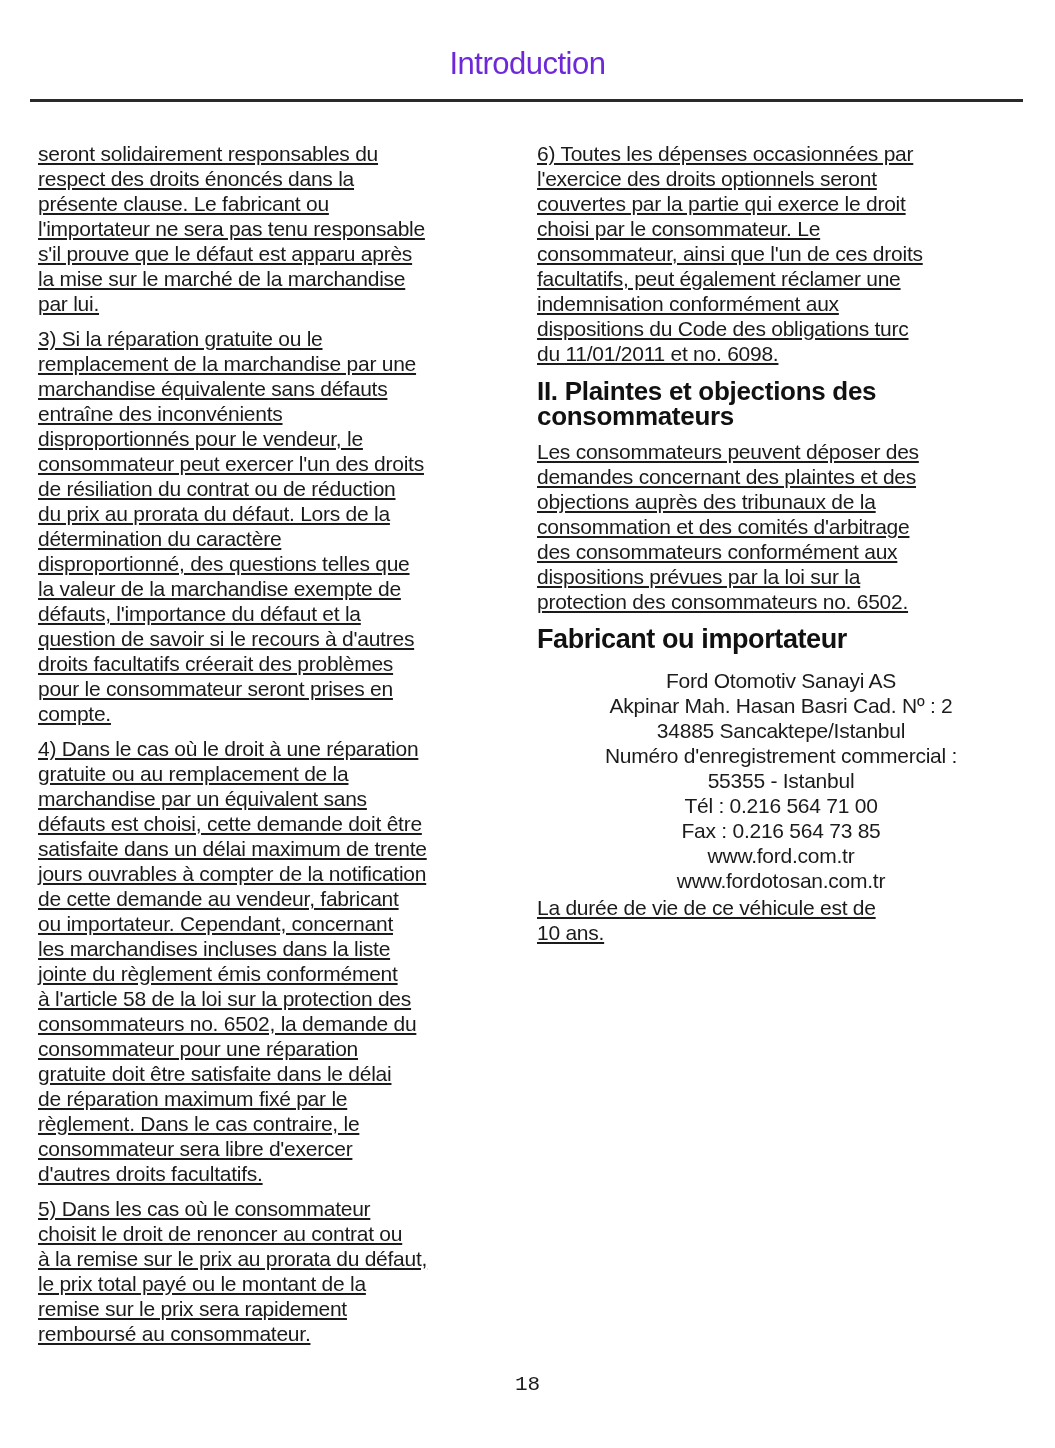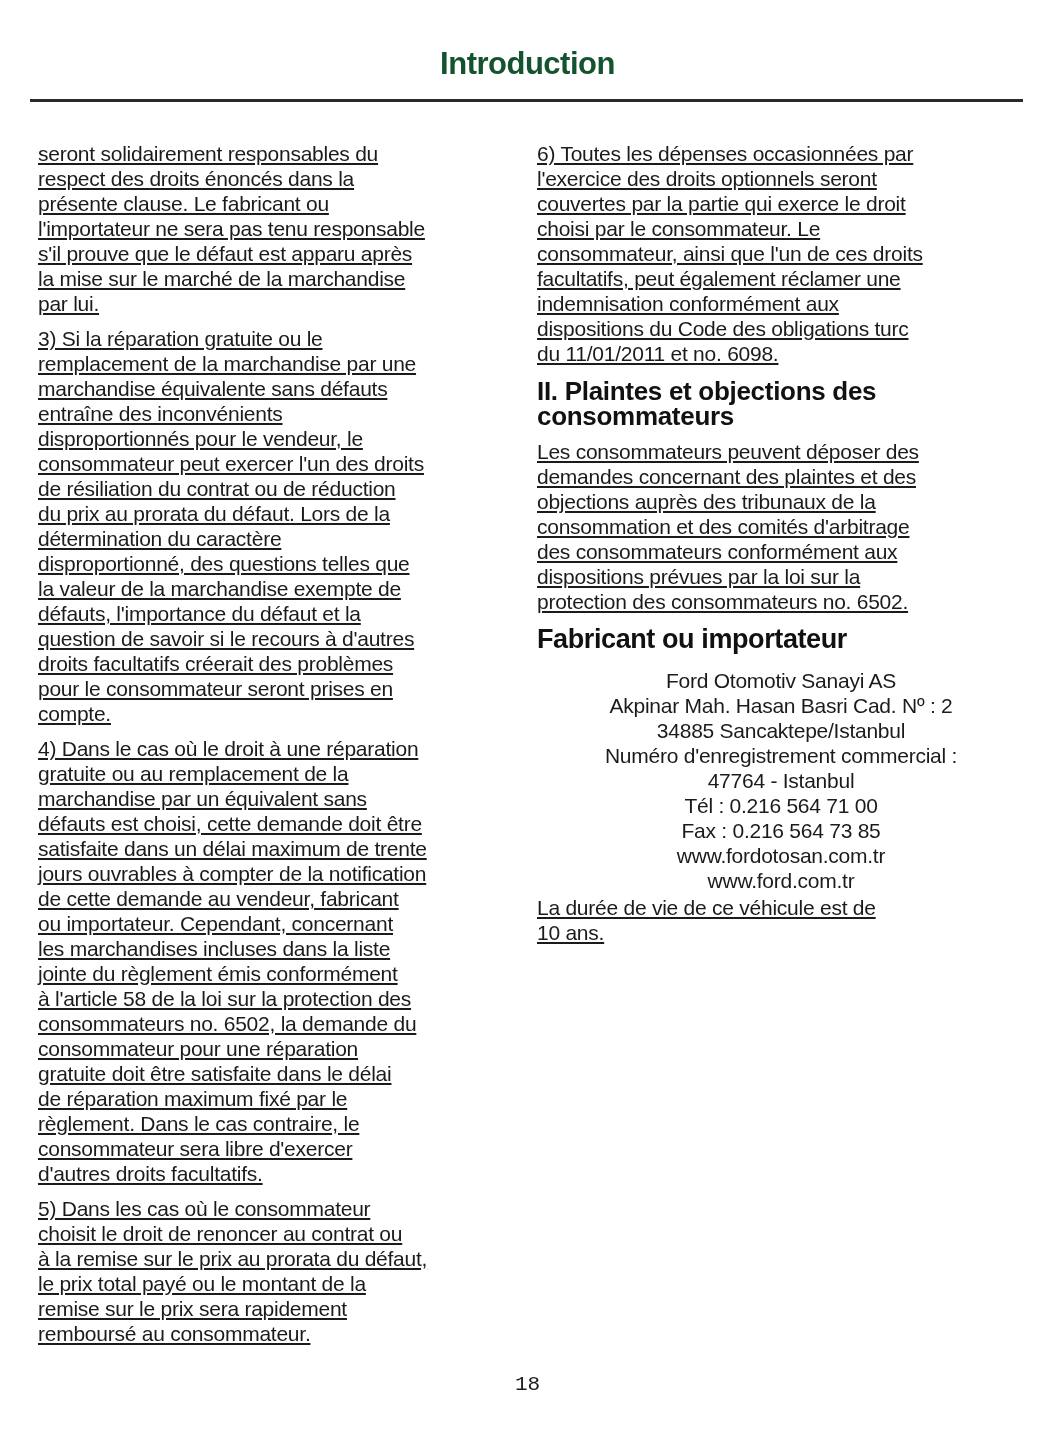--- a/index.html
+++ b/index.html
@@ -14,23 +14,23 @@
     margin: 0 auto;
     overflow: hidden;
   }
   .page-title {
     position: absolute;
     top: 46px;
     left: 0;
     width: 100%;
     text-align: center;
     font-size: 31px;
-    font-weight: bold;
+    font-weight: normal;
     letter-spacing: -0.5px;
-    color: #14532d;
+    color: #6d28d9;
   }
   .title-divider {
     position: absolute;
     top: 99px;
     left: 30px;
     width: 993px;
     height: 0;
     border-top: 3px solid #2a2a2a;
   }
   .column {
@@ -165,25 +165,25 @@
 dispositions prévues par la loi sur la
 protection des consommateurs no. 6502.</div>
 
     <div class="section-heading">Fabricant ou importateur</div>
 
     <div class="address-block">
       <div class="address-line">Ford Otomotiv Sanayi AS</div>
       <div class="address-line">Akpinar Mah. Hasan Basri Cad. Nº : 2</div>
       <div class="address-line">34885 Sancaktepe/Istanbul</div>
       <div class="address-line">Numéro d'enregistrement commercial :</div>
-      <div class="address-line">47764 - Istanbul</div>
+      <div class="address-line">55355 - Istanbul</div>
       <div class="address-line">Tél : 0.216 564 71 00</div>
       <div class="address-line">Fax : 0.216 564 73 85</div>
+      <div class="address-line">www.ford.com.tr</div>
       <div class="address-line">www.fordotosan.com.tr</div>
-      <div class="address-line">www.ford.com.tr</div>
     </div>
 
 
     <div class="para">La durée de vie de ce véhicule est de
 10 ans.</div>
   </div>
 
   <div class="page-number">18</div>
 
 </div>

